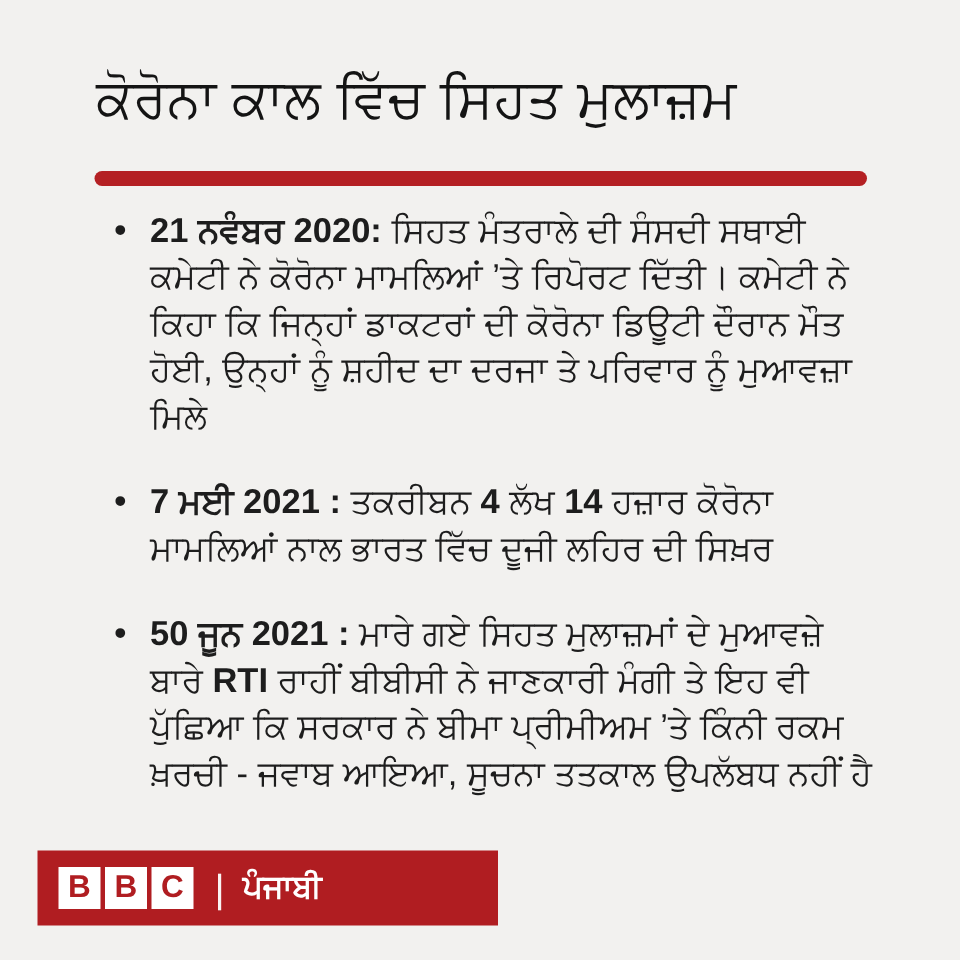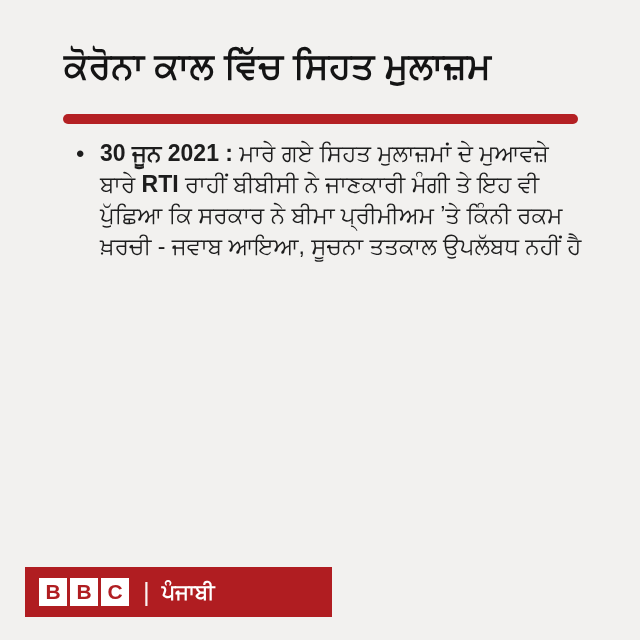--- a/index.html
+++ b/index.html
@@ -16,21 +16,21 @@
     overflow: hidden;
     box-sizing: border-box;
   }
   .title {
     position: absolute;
     left: 64px;
     top: 18px;
     width: 540px;
     font-size: 36px;
     line-height: 48px;
-    font-weight: 700;
+    font-weight: 400;
     color: #141414;
     letter-spacing: 0.2px;
   }
   .divider {
     position: absolute;
     left: 63px;
     top: 114px;
     width: 515px;
     height: 10px;
     border-radius: 6px;
@@ -113,21 +113,23 @@
 </style>
 </head>
 <body>
 
 <div class="card" style="background: rgb(242, 241, 239);">
   <h1 class="title">ਕੋਰੋਨਾ ਕਾਲ ਵਿੱਚ ਸਿਹਤ ਮੁਲਾਜ਼ਮ</h1>
 
   <div class="divider" style="background: rgb(180, 32, 35);"></div>
 
   <ul class="timeline">
-      <li class="bullet-item"><span class="bold">30 ਜੂਨ 2021 :</span><span> ਮਾਰੇ ਗਏ ਸਿਹਤ ਮੁਲਾਜ਼ਮਾਂ ਦੇ ਮੁਆਵਜ਼ੇ ਬਾਰੇ </span><span class="bold">RTI</span><span> ਰਾਹੀਂ ਬੀਬੀਸੀ ਨੇ ਜਾਣਕਾਰੀ ਮੰਗੀ ਤੇ ਇਹ ਵੀ ਪੁੱਛਿਆ ਕਿ ਸਰਕਾਰ ਨੇ ਬੀਮਾ ਪ੍ਰੀਮੀਅਮ ’ਤੇ ਕਿੰਨੀ ਰਕਮ ਖ਼ਰਚੀ - ਜਵਾਬ ਆਇਆ, ਸੂਚਨਾ ਤਤਕਾਲ ਉਪਲੱਬਧ ਨਹੀਂ ਹੈ</span></li>
+      <li class="bullet-item"><span class="bold">21 ਨਵੰਬਰ 2020:</span><span> ਸਿਹਤ ਮੰਤਰਾਲੇ ਦੀ ਸੰਸਦੀ ਸਥਾਈ ਕਮੇਟੀ ਨੇ ਕੋਰੋਨਾ ਮਾਮਲਿਆਂ ’ਤੇ ਰਿਪੋਰਟ ਦਿੱਤੀ। ਕਮੇਟੀ ਨੇ ਕਿਹਾ ਕਿ ਜਿਨ੍ਹਾਂ ਡਾਕਟਰਾਂ ਦੀ ਕੋਰੋਨਾ ਡਿਊਟੀ ਦੌਰਾਨ ਮੌਤ ਹੋਈ, ਉਨ੍ਹਾਂ ਨੂੰ ਸ਼ਹੀਦ ਦਾ ਦਰਜਾ ਤੇ ਪਰਿਵਾਰ ਨੂੰ ਮੁਆਵਜ਼ਾ ਮਿਲੇ</span></li>
+      <li class="bullet-item"><span class="bold">7 ਮਈ 2021 :</span><span> ਤਕਰੀਬਨ </span><span class="bold">4</span><span> ਲੱਖ </span><span class="bold">14</span><span> ਹਜ਼ਾਰ ਕੋਰੋਨਾ ਮਾਮਲਿਆਂ ਨਾਲ ਭਾਰਤ ਵਿੱਚ ਦੂਜੀ ਲਹਿਰ ਦੀ ਸਿਖ਼ਰ</span></li>
+      <li class="bullet-item"><span class="bold">50 ਜੂਨ 2021 :</span><span> ਮਾਰੇ ਗਏ ਸਿਹਤ ਮੁਲਾਜ਼ਮਾਂ ਦੇ ਮੁਆਵਜ਼ੇ ਬਾਰੇ </span><span class="bold">RTI</span><span> ਰਾਹੀਂ ਬੀਬੀਸੀ ਨੇ ਜਾਣਕਾਰੀ ਮੰਗੀ ਤੇ ਇਹ ਵੀ ਪੁੱਛਿਆ ਕਿ ਸਰਕਾਰ ਨੇ ਬੀਮਾ ਪ੍ਰੀਮੀਅਮ ’ਤੇ ਕਿੰਨੀ ਰਕਮ ਖ਼ਰਚੀ - ਜਵਾਬ ਆਇਆ, ਸੂਚਨਾ ਤਤਕਾਲ ਉਪਲੱਬਧ ਨਹੀਂ ਹੈ</span></li>
     </ul>
 
   <div class="logo-banner" style="background: rgb(176, 29, 33);">
     <span class="bbc-blocks">
         <span class="bbc-block" style="color: rgb(176, 29, 33);">B</span>
         <span class="bbc-block" style="color: rgb(176, 29, 33);">B</span>
         <span class="bbc-block" style="color: rgb(176, 29, 33);">C</span>
       </span>
     <span class="logo-sep">|</span>
     <span class="language-label">ਪੰਜਾਬੀ</span>

